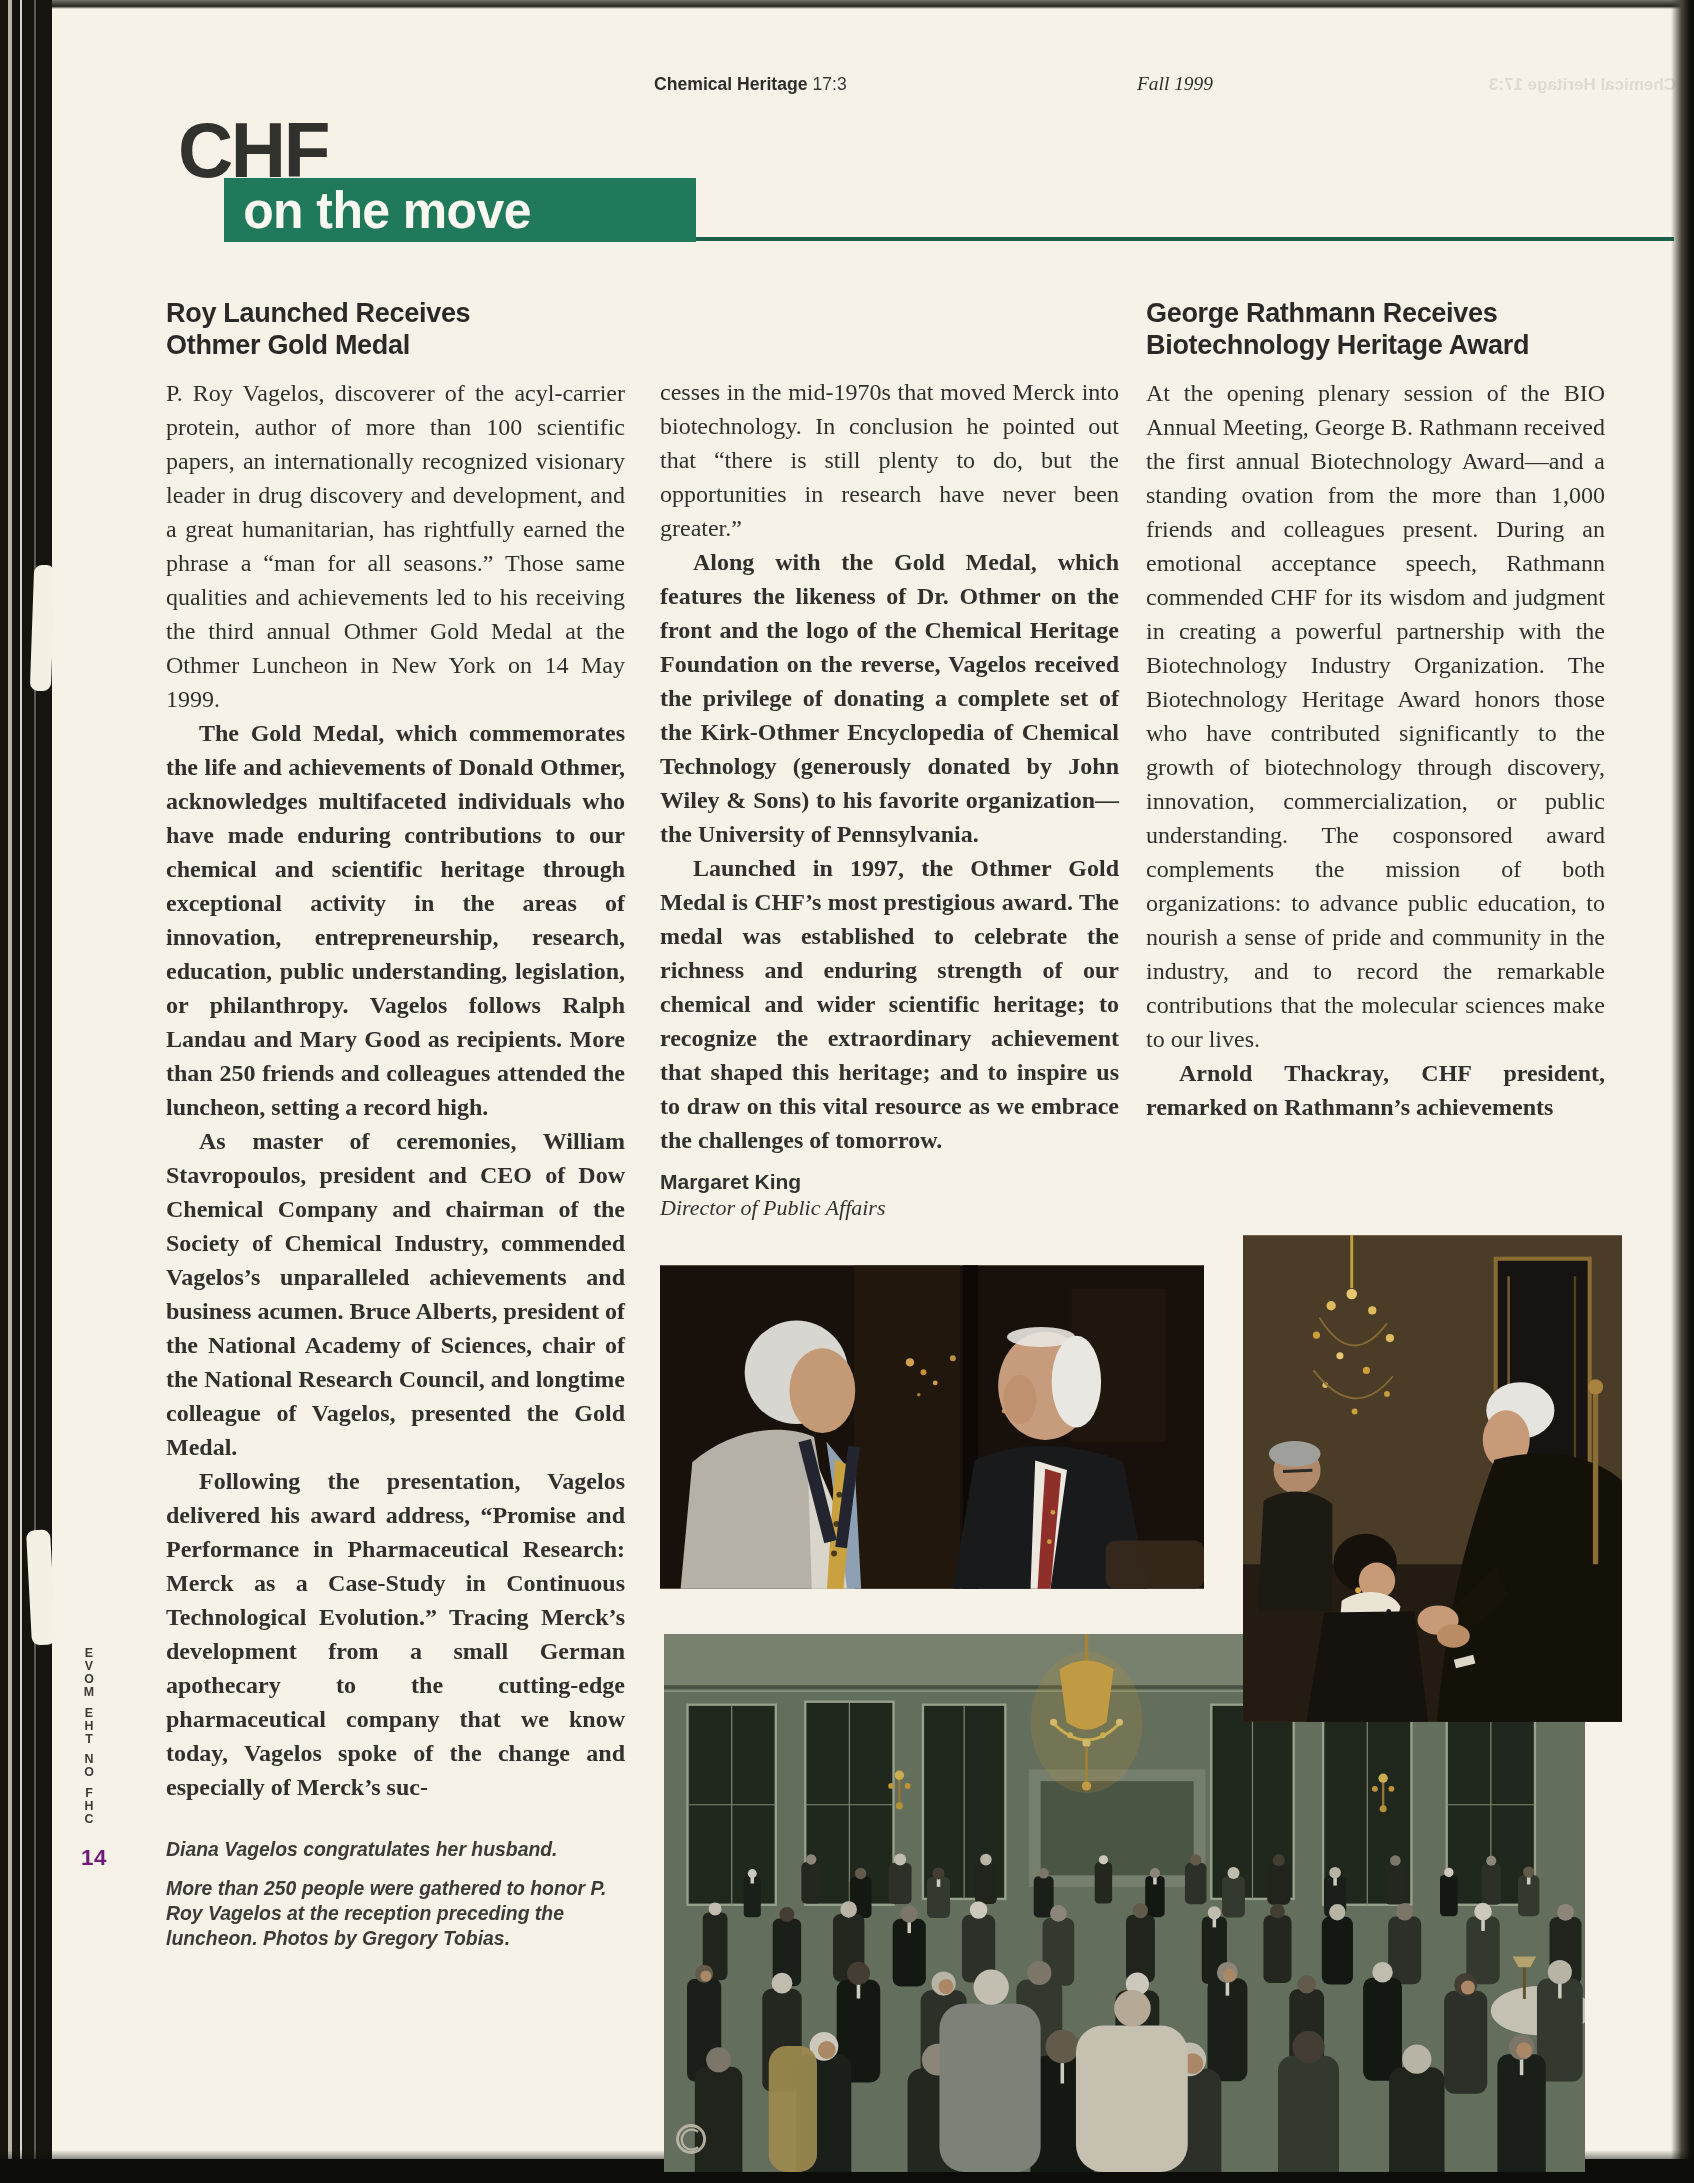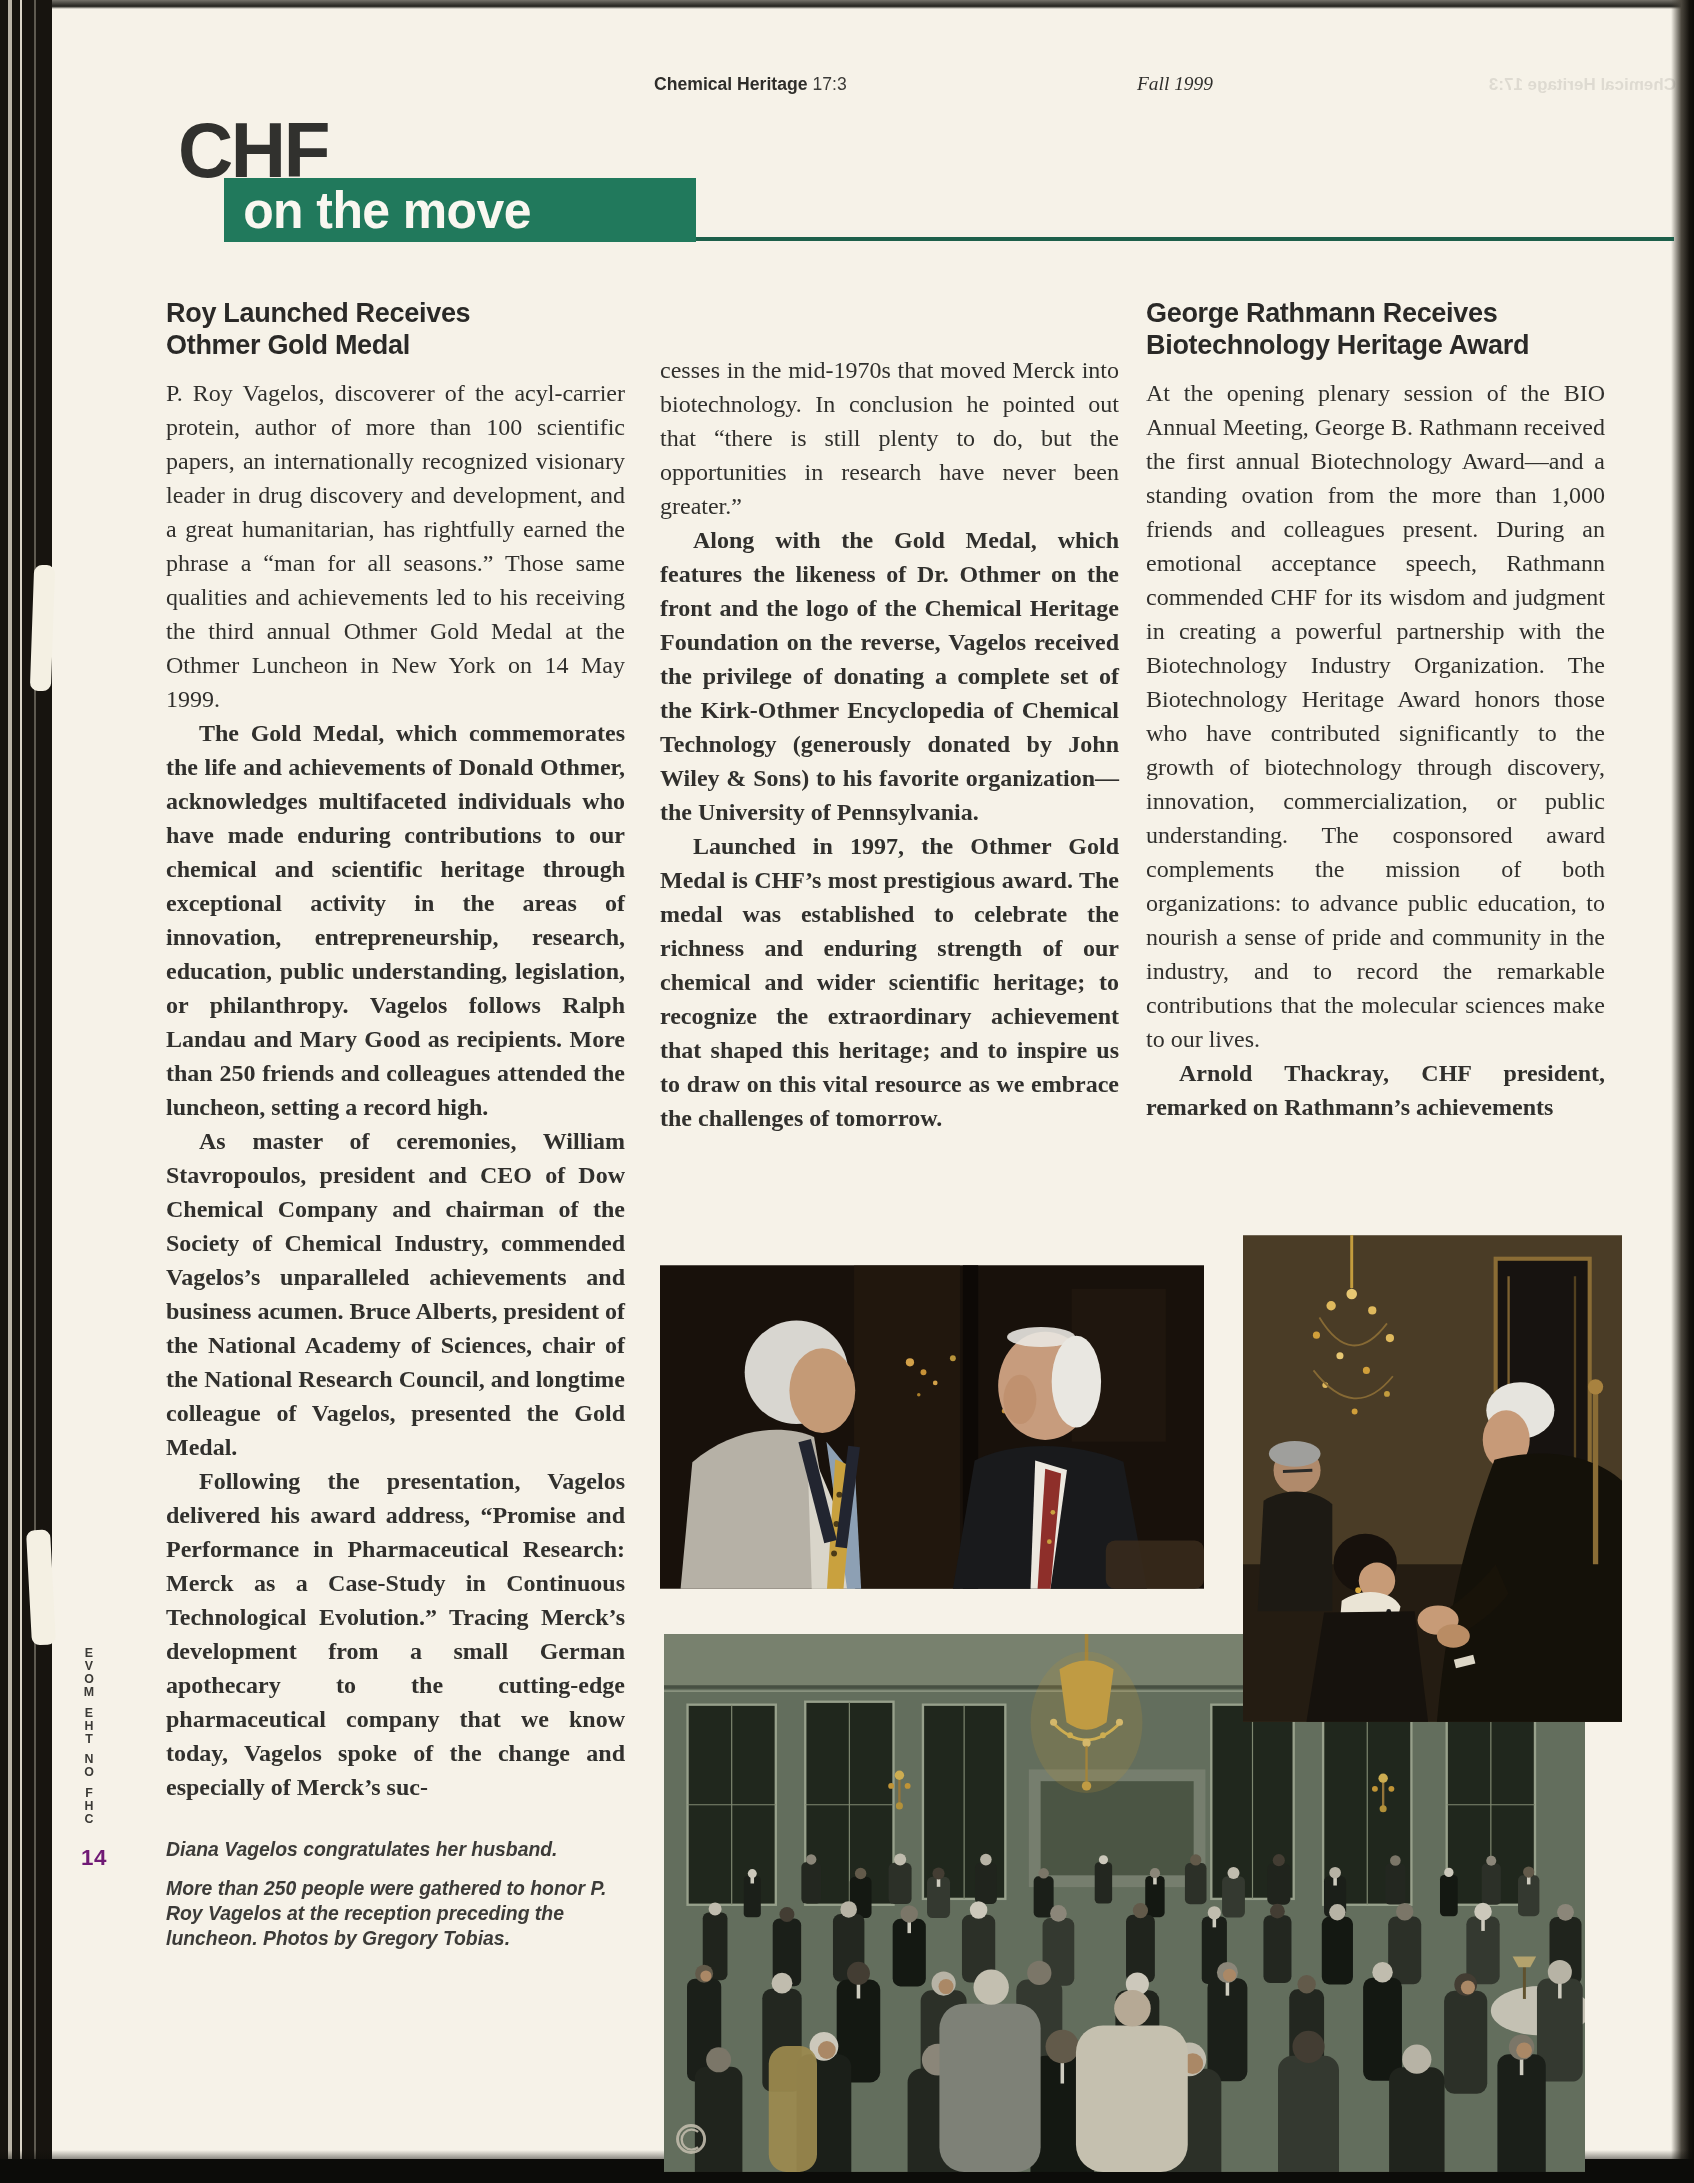--- a/index.html
+++ b/index.html
@@ -46,21 +46,21 @@
   .col{width:459px;color:#2e2c29;}
   .headline{font-size:27px;line-height:32px;font-weight:bold;color:#2a2927;letter-spacing:-0.3px;}
   .hl-left{max-width:353px;}
   .hl-right{max-width:426px;}
   .body{font-family:"Liberation Serif","DejaVu Serif",serif;font-size:24px;line-height:34px;
     text-align:justify;color:#31302d;}
   .body p{margin:0;}
   .body p + p{text-indent:33px;font-weight:bold;}
   .col-left{left:166px;top:297px;}
   .col-left .body{margin-top:15.3px;}
-  .col-mid{left:660px;top:353px;}
+  .col-mid{left:660px;top:375px;}
   .col-right{left:1146px;top:297px;}
   .col-right .body{margin-top:15.3px;}
   .byline{margin-top:13px;}
   .byline .name{font-size:21px;font-weight:bold;color:#323230;}
   .byline .title{font-family:"Liberation Serif","DejaVu Serif",serif;font-style:italic;
     font-size:22px;color:#34322f;margin-top:1.2px;}
 
   
   .captions{left:166px;top:1837px;width:447px;}
   .captions p{margin:0 0 14px 0;font-size:19.4px;line-height:25px;font-weight:bold;
@@ -103,20 +103,24 @@
     <p>As master of ceremonies, William Stavropoulos, president and CEO of Dow Chemical Company and chairman of the Society of Chemical Industry, commended Vagelos’s unparalleled achievements and business acumen. Bruce Alberts, president of the National Academy of Sciences, chair of the National Research Council, and longtime colleague of Vagelos, presented the Gold Medal.</p>
     <p>Following the presentation, Vagelos delivered his award address, “Promise and Performance in Pharmaceutical Research: Merck as a Case-Study in Continuous Technological Evolution.” Tracing Merck’s development from a small German apothecary to the cutting-edge pharmaceutical company that we know today, Vagelos spoke of the change and especially of Merck’s suc-</p>
   </div>
 </div>
 
 <div class="abs col col-mid">
   <div class="body">
     <p>cesses in the mid-1970s that moved Merck into biotechnology. In conclusion he pointed out that “there is still plenty to do, but the opportunities in research have never been greater.”</p>
     <p>Along with the Gold Medal, which features the likeness of Dr. Othmer on the front and the logo of the Chemical Heritage Foundation on the reverse, Vagelos received the privilege of donating a complete set of the Kirk-Othmer Encyclopedia of Chemical Technology (generously donated by John Wiley &amp; Sons) to his favorite organization—the University of Pennsylvania.</p>
     <p>Launched in 1997, the Othmer Gold Medal is CHF’s most prestigious award. The medal was established to celebrate the richness and enduring strength of our chemical and wider scientific heritage; to recognize the extraordinary achievement that shaped this heritage; and to inspire us to draw on this vital resource as we embrace the challenges of tomorrow.</p>
+  </div>
+  <div class="byline">
+    <div class="name">Margaret King</div>
+    <div class="title">Director of Public Affairs</div>
   </div>
 </div>
 
 <div class="abs col col-right">
   <div class="headline hl-right">George Rathmann Receives Biotechnology Heritage Award</div>
   <div class="body">
     <p>At the opening plenary session of the BIO Annual Meeting, George B. Rathmann received the first annual Biotechnology Award—and a standing ovation from the more than 1,000 friends and colleagues present. During an emotional acceptance speech, Rathmann commended CHF for its wisdom and judgment in creating a powerful partnership with the Biotechnology Industry Organization. The Biotechnology Heritage Award honors those who have contributed significantly to the growth of biotechnology through discovery, innovation, commercialization, or public understanding. The cosponsored award complements the mission of both organizations: to advance public education, to nourish a sense of pride and community in the industry, and to record the remarkable contributions that the molecular sciences make to our lives.</p>
     <p>Arnold Thackray, CHF president, remarked on Rathmann’s achievements</p>
   </div>
 </div>

